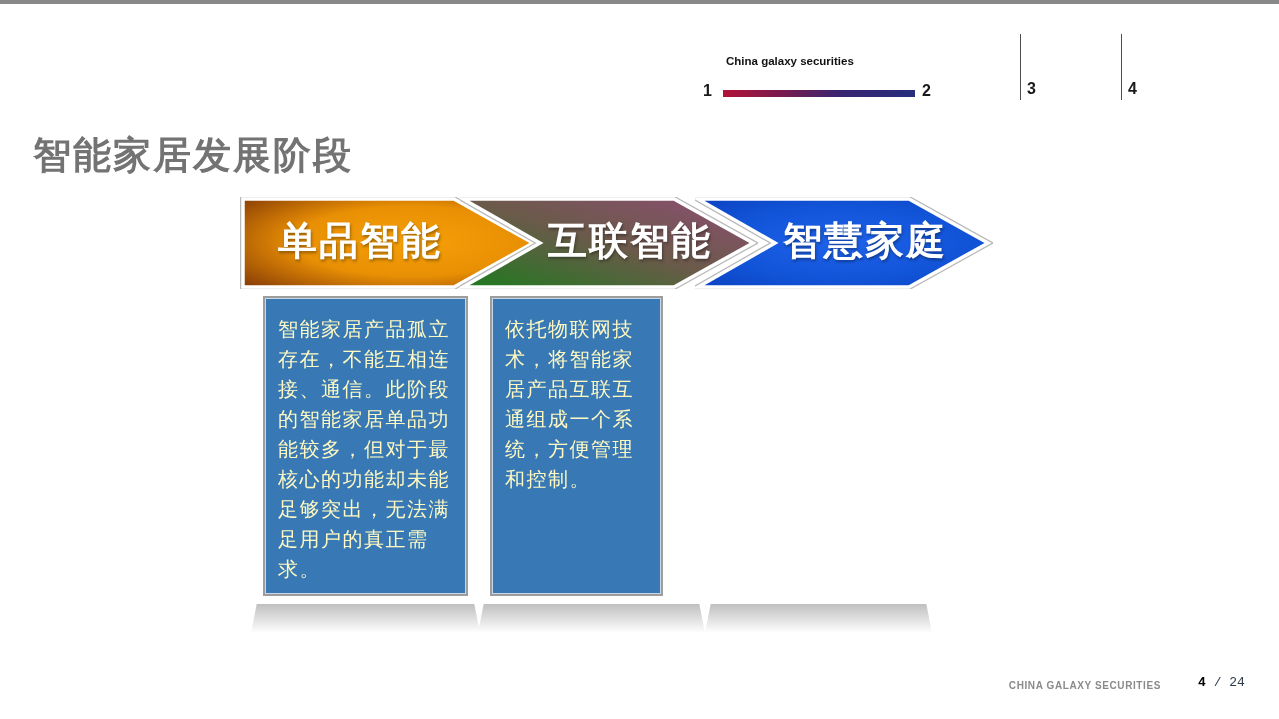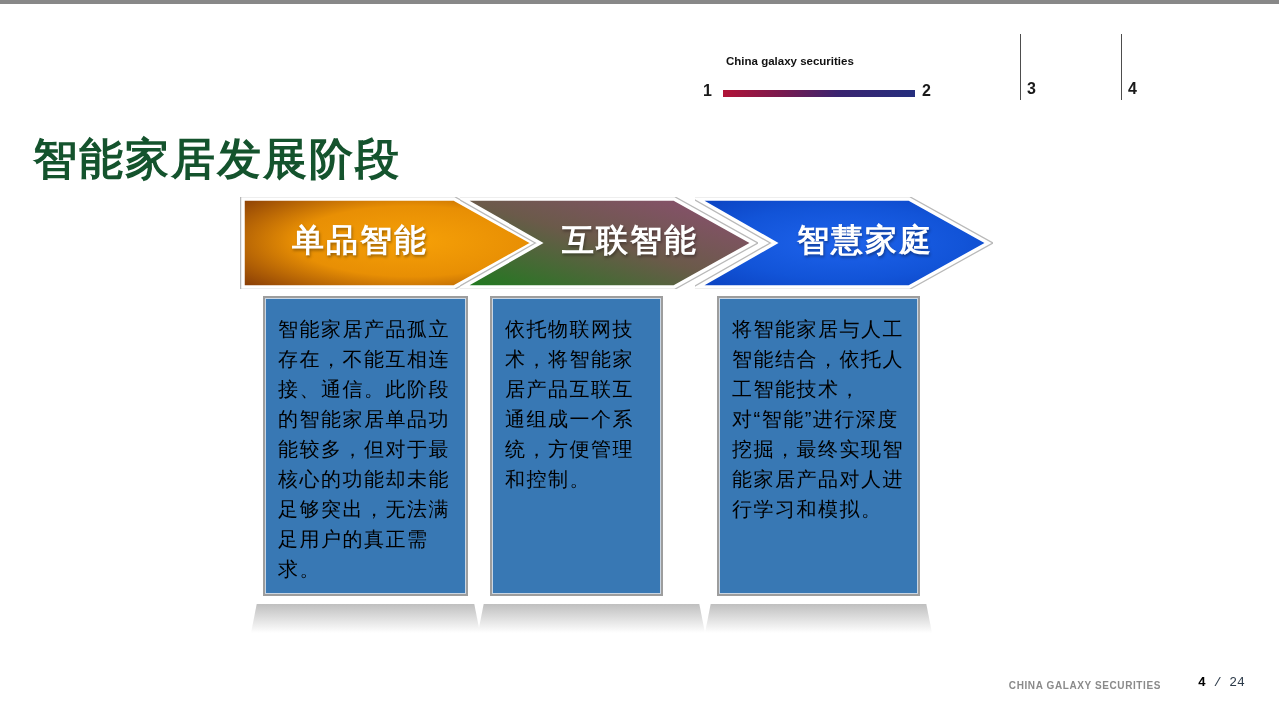--- a/index.html
+++ b/index.html
@@ -21,36 +21,36 @@
     position:absolute; left:723px; top:86px; width:192px; height:7px;
     background:linear-gradient(100deg,#b21337 0%,#7a1a4e 30%,#3a2470 60%,#252e7e 100%);
   }
   .vline {
     position:absolute; top:30px; width:1px; height:66px; background:#4d4d4d;
   }
   
   .title {
     position:absolute; left:33px; top:126px;
     font-family:"Liberation Serif","DejaVu Serif",serif;
-    font-size:44px; font-weight:bold; color:#14532d; letter-spacing:2px;
+    font-size:38px; font-weight:bold; color:#737373; letter-spacing:2px;
   }
   
   .arrow-svg { position:absolute; top:193px; }
   .arrow-label {
     position:absolute; top:193px; height:88px;
     display:flex; align-items:center; justify-content:center;
-    color:#ffffff; font-size:32px; font-weight:bold; letter-spacing:2px;
+    color:#ffffff; font-size:39px; font-weight:bold; letter-spacing:2px;
     text-shadow:1px 2px 3px rgba(0,0,0,.35);
   }
   
   .stage-box {
     position:absolute; top:292px; height:300px;
     background:#3878b4; border:2px solid #9d9d9d;
     box-shadow:inset 0 0 0 1px #c9d6e4;
-    color:#000000; font-size:20px; line-height:30px; letter-spacing:1.5px;
+    color:#fef9c3; font-size:20px; line-height:30px; letter-spacing:1.5px;
     padding:16px 11px 10px 13px;
   }
   .box-shadow {
     position:absolute; top:600px; height:29px;
     background:linear-gradient(#bfbfbf 0%, #ececec 70%, #ffffff 100%);
     clip-path:polygon(2.5% 0, 97.5% 0, 100% 100%, 0 100%);
   }
   
   .footer-company {
     position:absolute; right:118px; top:676px;
@@ -114,21 +114,20 @@
     <polygon points="3,2 214,2 293,46 214,90 3,90 80,46" fill="none" stroke="#b9b9b9" stroke-width="6"></polygon>
     <polygon points="3,2 214,2 293,46 214,90 3,90 80,46" fill="url(#g3)" stroke="#ffffff" stroke-width="3.5"></polygon>
   </svg>
 
   <div class="arrow-label" style="left:250px; width:220px;">单品智能</div>
   <div class="arrow-label" style="left:770px; width:190px;">智慧家庭</div>
   <div class="arrow-label" style="left:535px; width:190px;">互联智能</div>
 
   <div class="stage-box" style="left:263px; width:205px;">智能家居产品孤立存在，不能互相连接、通信。此阶段的智能家居单品功能较多，但对于最核心的功能却未能足够突出，无法满足用户的真正需求。</div>
   <div class="stage-box" style="left:490px; width:173px;">依托物联网技术，将智能家居产品互联互通组成一个系统，方便管理和控制。</div>
-  <div class="stage-box" style="left:717px; width:203px;">将智能家居与人工智能结合，依托人工智能技术，对“智能”进行深度挖掘，最终实现智能家居产品对人进行学习和模拟。</div>
 
   <div class="box-shadow" style="left:251px; width:229px;"></div>
   <div class="box-shadow" style="left:478px; width:227px;"></div>
   <div class="box-shadow" style="left:705px; width:227px;"></div>
 
   <div class="footer-company">CHINA GALAXY SECURITIES</div>
   <div class="page-num">
     <span class="cur">4</span>
     <span>/</span>
     <span>24</span>

